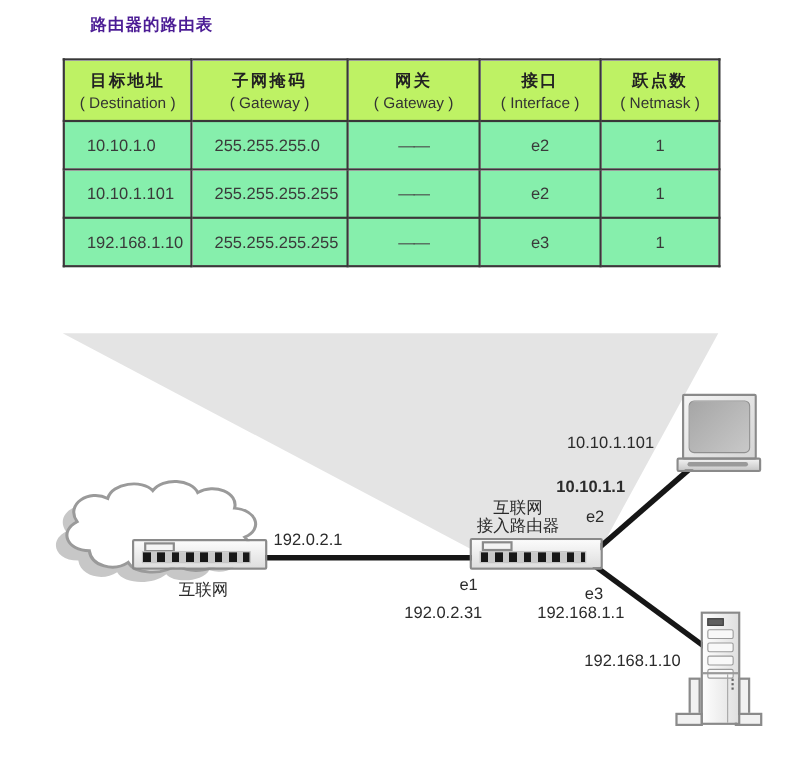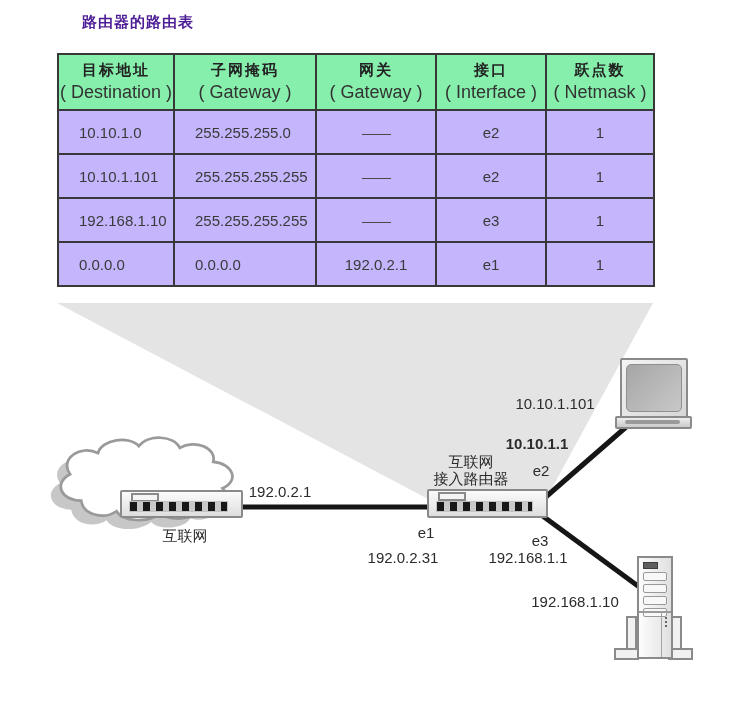--- a/index.html
+++ b/index.html
@@ -14,27 +14,27 @@
   }
   
   table.routes{
     position:absolute;left:57px;top:53px;width:596px;
     border-collapse:collapse;table-layout:fixed;z-index:3;background:#fdfdfd;
   }
   table.routes th,table.routes td{
     border:2px solid #383838;font-weight:normal;overflow:hidden;
   }
   table.routes th{
-    background:#86efac;height:50px;vertical-align:middle;
+    background:#bef264;height:50px;vertical-align:middle;
     padding:2px 0;
   }
   table.routes th .zh{display:block;font-size:15px;font-weight:bold;color:#222;letter-spacing:2px;}
-  table.routes th .en{display:block;font-size:18px;color:#333;margin-top:2px;}
+  table.routes th .en{display:block;font-size:14px;color:#333;margin-top:2px;}
   table.routes td{
-    height:40px;font-size:15px;color:#3a3a3a;vertical-align:middle;background:#c4b5fd;
+    height:40px;font-size:15px;color:#3a3a3a;vertical-align:middle;background:#86efac;
   }
   td.l{text-align:left;padding-left:20px;}
   td.c{text-align:center;}
   td .dash{letter-spacing:-1px;color:#4a4a4a;}
   
   .lbl{
     position:absolute;transform:translate(-50%,-50%);font-size:15px;
     white-space:nowrap;z-index:6;color:#2b2b2b;
   }
   .lbl.two{text-align:center;line-height:17px;}
@@ -166,27 +166,20 @@
         <td class="c">e2</td>
         <td class="c">1</td>
       </tr>
       <tr>
         <td class="l">192.168.1.10</td>
         <td class="l">255.255.255.255</td>
         <td class="c"><span class="dash">——</span></td>
         <td class="c">e3</td>
         <td class="c">1</td>
       </tr>
-      <tr>
-        <td class="l">0.0.0.0</td>
-        <td class="l">0.0.0.0</td>
-        <td class="c">192.0.2.1</td>
-        <td class="c">e1</td>
-        <td class="c">1</td>
-      </tr>
     </tbody>
   </table>
 
   <div class="device switchbox" style="left:120px;top:490px;width:123px;height:28px;">
     <div class="notch"></div>
     <div class="ports"></div>
   </div>
 
   <div class="device switchbox" style="left:427px;top:489px;width:121px;height:29px;">
     <div class="notch"></div>

